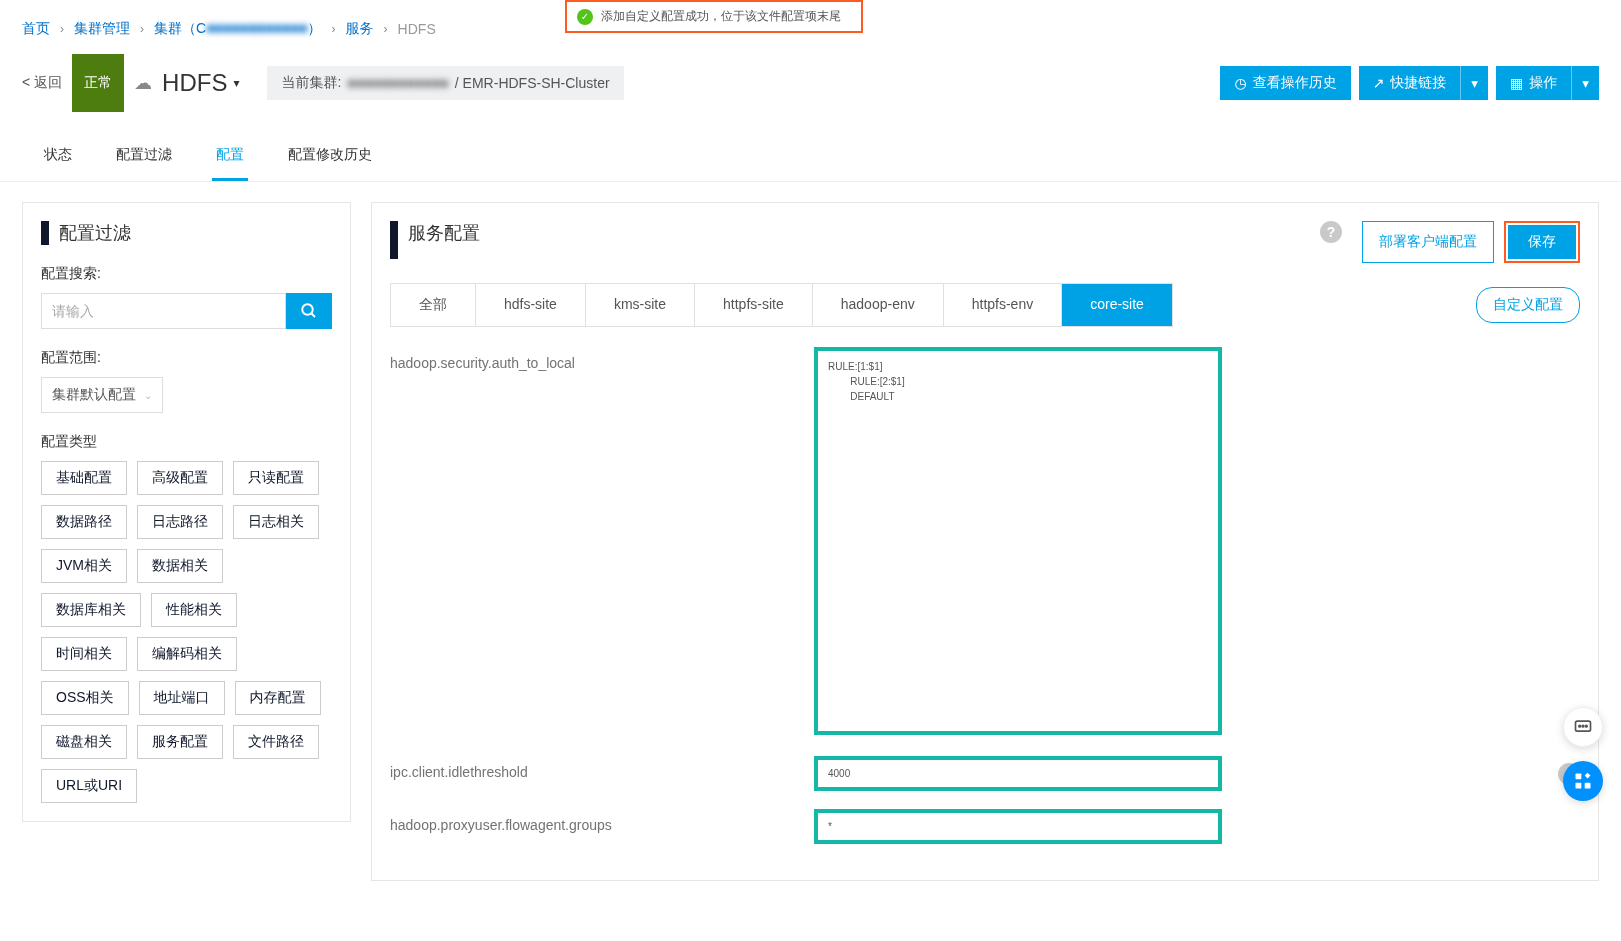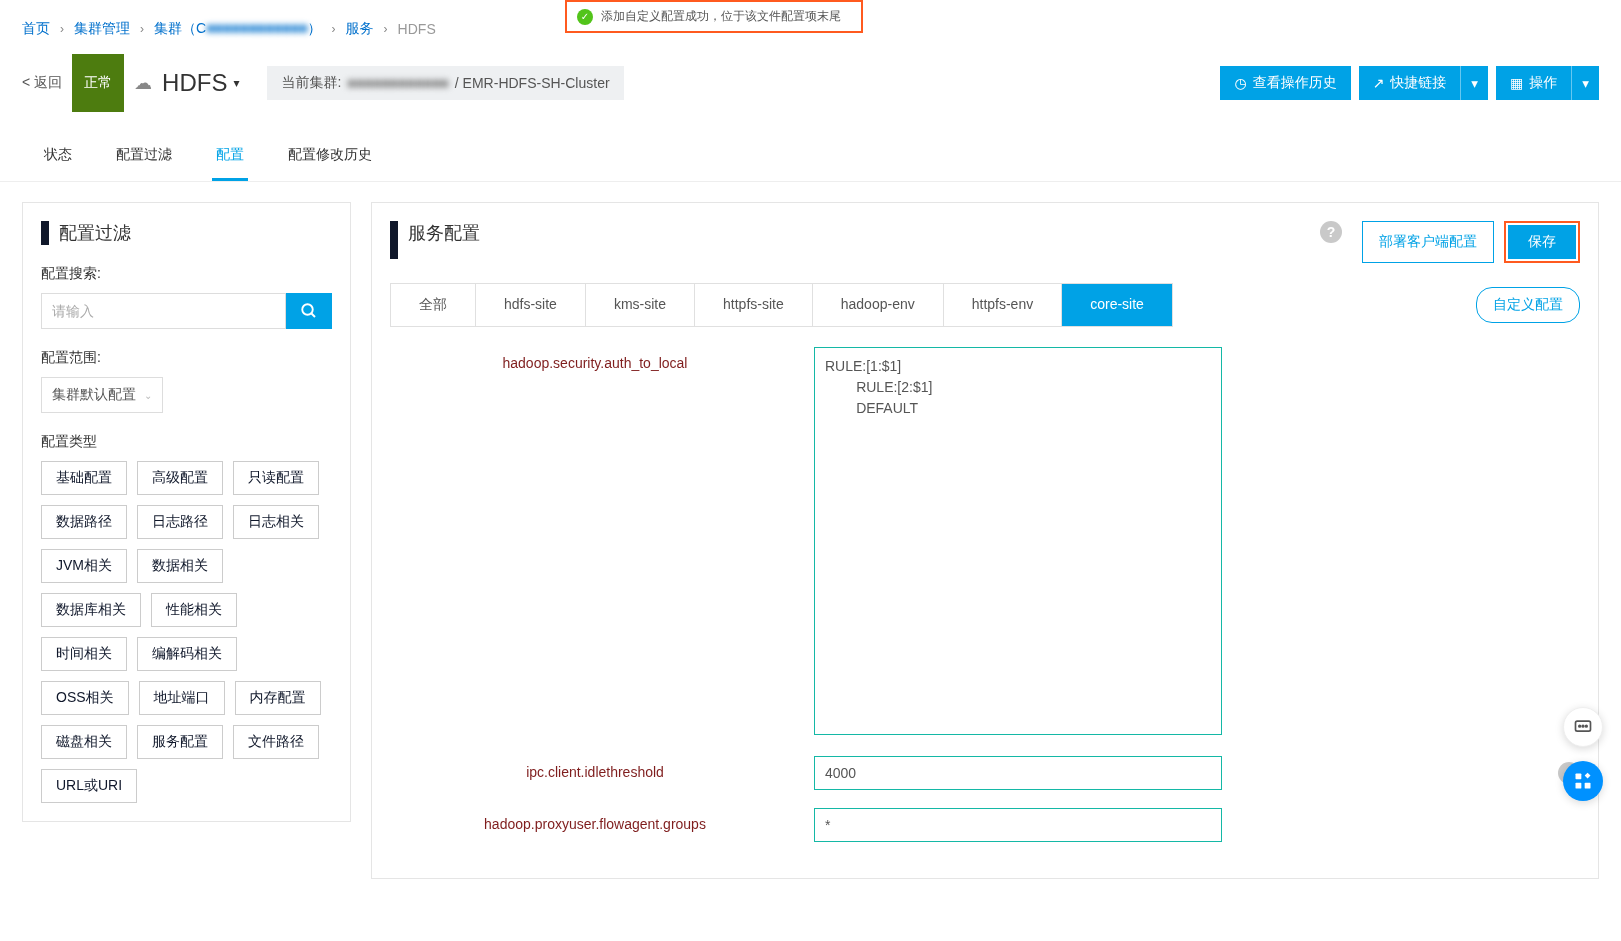--- a/index.html
+++ b/index.html
@@ -71,23 +71,23 @@
 
 .file-tabs-row { display: flex; align-items: center; margin-bottom: 20px; }
 .file-tabs { display: flex; border: 1px solid #e0e0e0; }
 .file-tab { padding: 12px 28px; border-right: 1px solid #e0e0e0; cursor: pointer; color: #555; background: #fff; }
 .file-tab:last-child { border-right: none; }
 .file-tab.active { background: #00a2e6; color: #fff; }
 .custom-btn { margin-left: auto; border-radius: 16px; }
 
 .config-rows { }
 .config-row { display: flex; align-items: flex-start; margin-bottom: 18px; gap: 14px; }
-.config-key { width: 410px; text-align: center; padding-top: 8px; color: #7f1d1d; flex-shrink: 0; }
+.config-key { width: 410px; text-align: left; padding-top: 8px; color: #737373; flex-shrink: 0; }
 .config-val { flex: 1; }
-.config-val textarea, .config-val input { width: 100%; max-width: 408px; border: 1px solid #14b8a6; padding: 8px 10px; font-family: inherit; font-size: 14px; color: #555; resize: none; outline: none; }
+.config-val textarea, .config-val input { width: 100%; max-width: 408px; border: 4px solid #14b8a6; padding: 8px 10px; font-family: inherit; font-size: 10px; color: #555; resize: none; outline: none; }
 .config-val textarea.tall { height: 388px; line-height: 1.5; }
 .row-help { width: 22px; height: 22px; border-radius: 50%; background: #c9c9c9; color: #fff; display: flex; align-items: center; justify-content: center; font-size: 13px; font-weight: bold; align-self: center; cursor: pointer; flex-shrink: 0; }
 
 
 .float-btns { position: fixed; right: 18px; bottom: 140px; display: flex; flex-direction: column; gap: 14px; }
 .float-btn { width: 40px; height: 40px; border-radius: 50%; display: flex; align-items: center; justify-content: center; box-shadow: 0 2px 8px rgba(0,0,0,0.15); cursor: pointer; }
 .float-chat { background: #fff; color: #555; border: 1px solid #eee; }
 .float-grid { background: #0091ff; color: #fff; }
 </style>
 </head>

